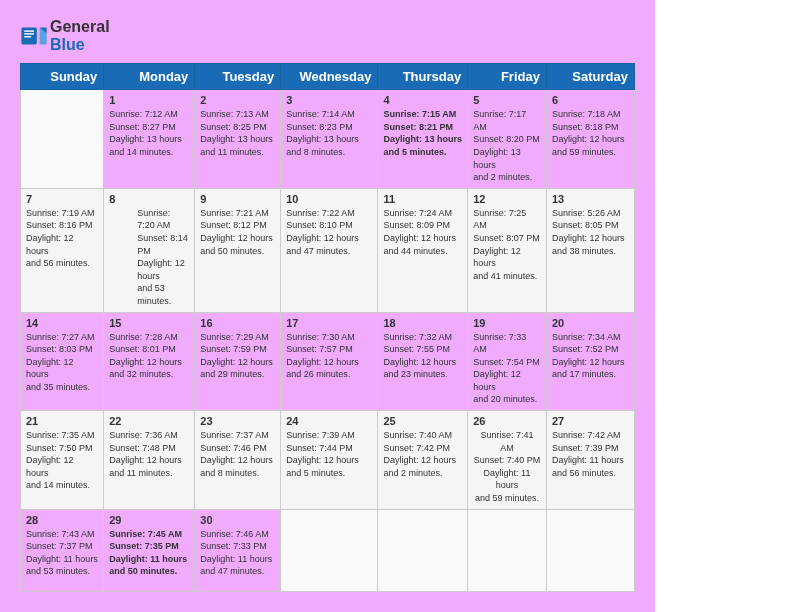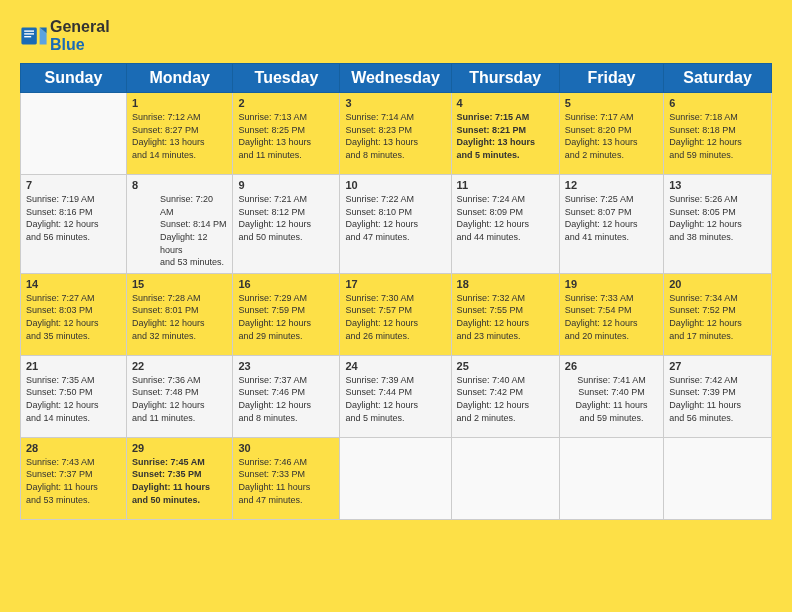--- a/index.html
+++ b/index.html
@@ -4,24 +4,24 @@
   <style>
     * { margin: 0; padding: 0; box-sizing: border-box; }
     body {
       font-family: Arial, sans-serif;
       background: #fff;
       width: 792px;
       height: 612px;
       overflow: hidden;
     }
     .page {
-      width: 792px;
+      width: 655px;
       height: 612px;
       padding: 18px 20px 10px 20px;
-      background: #fde047;
+      background: #f0abfc;
     }
     .header {
       display: flex;
       justify-content: space-between;
       align-items: flex-start;
       margin-bottom: 10px;
     }
     .logo {
       display: flex;
       align-items: center;
@@ -61,24 +61,24 @@
       margin-top: 2px;
     }
     .calendar {
       width: 100%;
       border-collapse: collapse;
       border: 1px solid #ccc;
     }
     .calendar th {
       background: #1a6bb5;
       color: #fff;
-      font-size: 16px;
+      font-size: 13px;
       font-weight: bold;
       padding: 5px 6px;
-      text-align: center;
+      text-align: right;
       border: 1px solid #1560a0;
     }
     .calendar td {
       vertical-align: top;
       border: 1px solid #ccc;
       padding: 4px 5px;
       width: 113px;
       font-size: 9.5px;
       color: #333;
       height: 82px;

